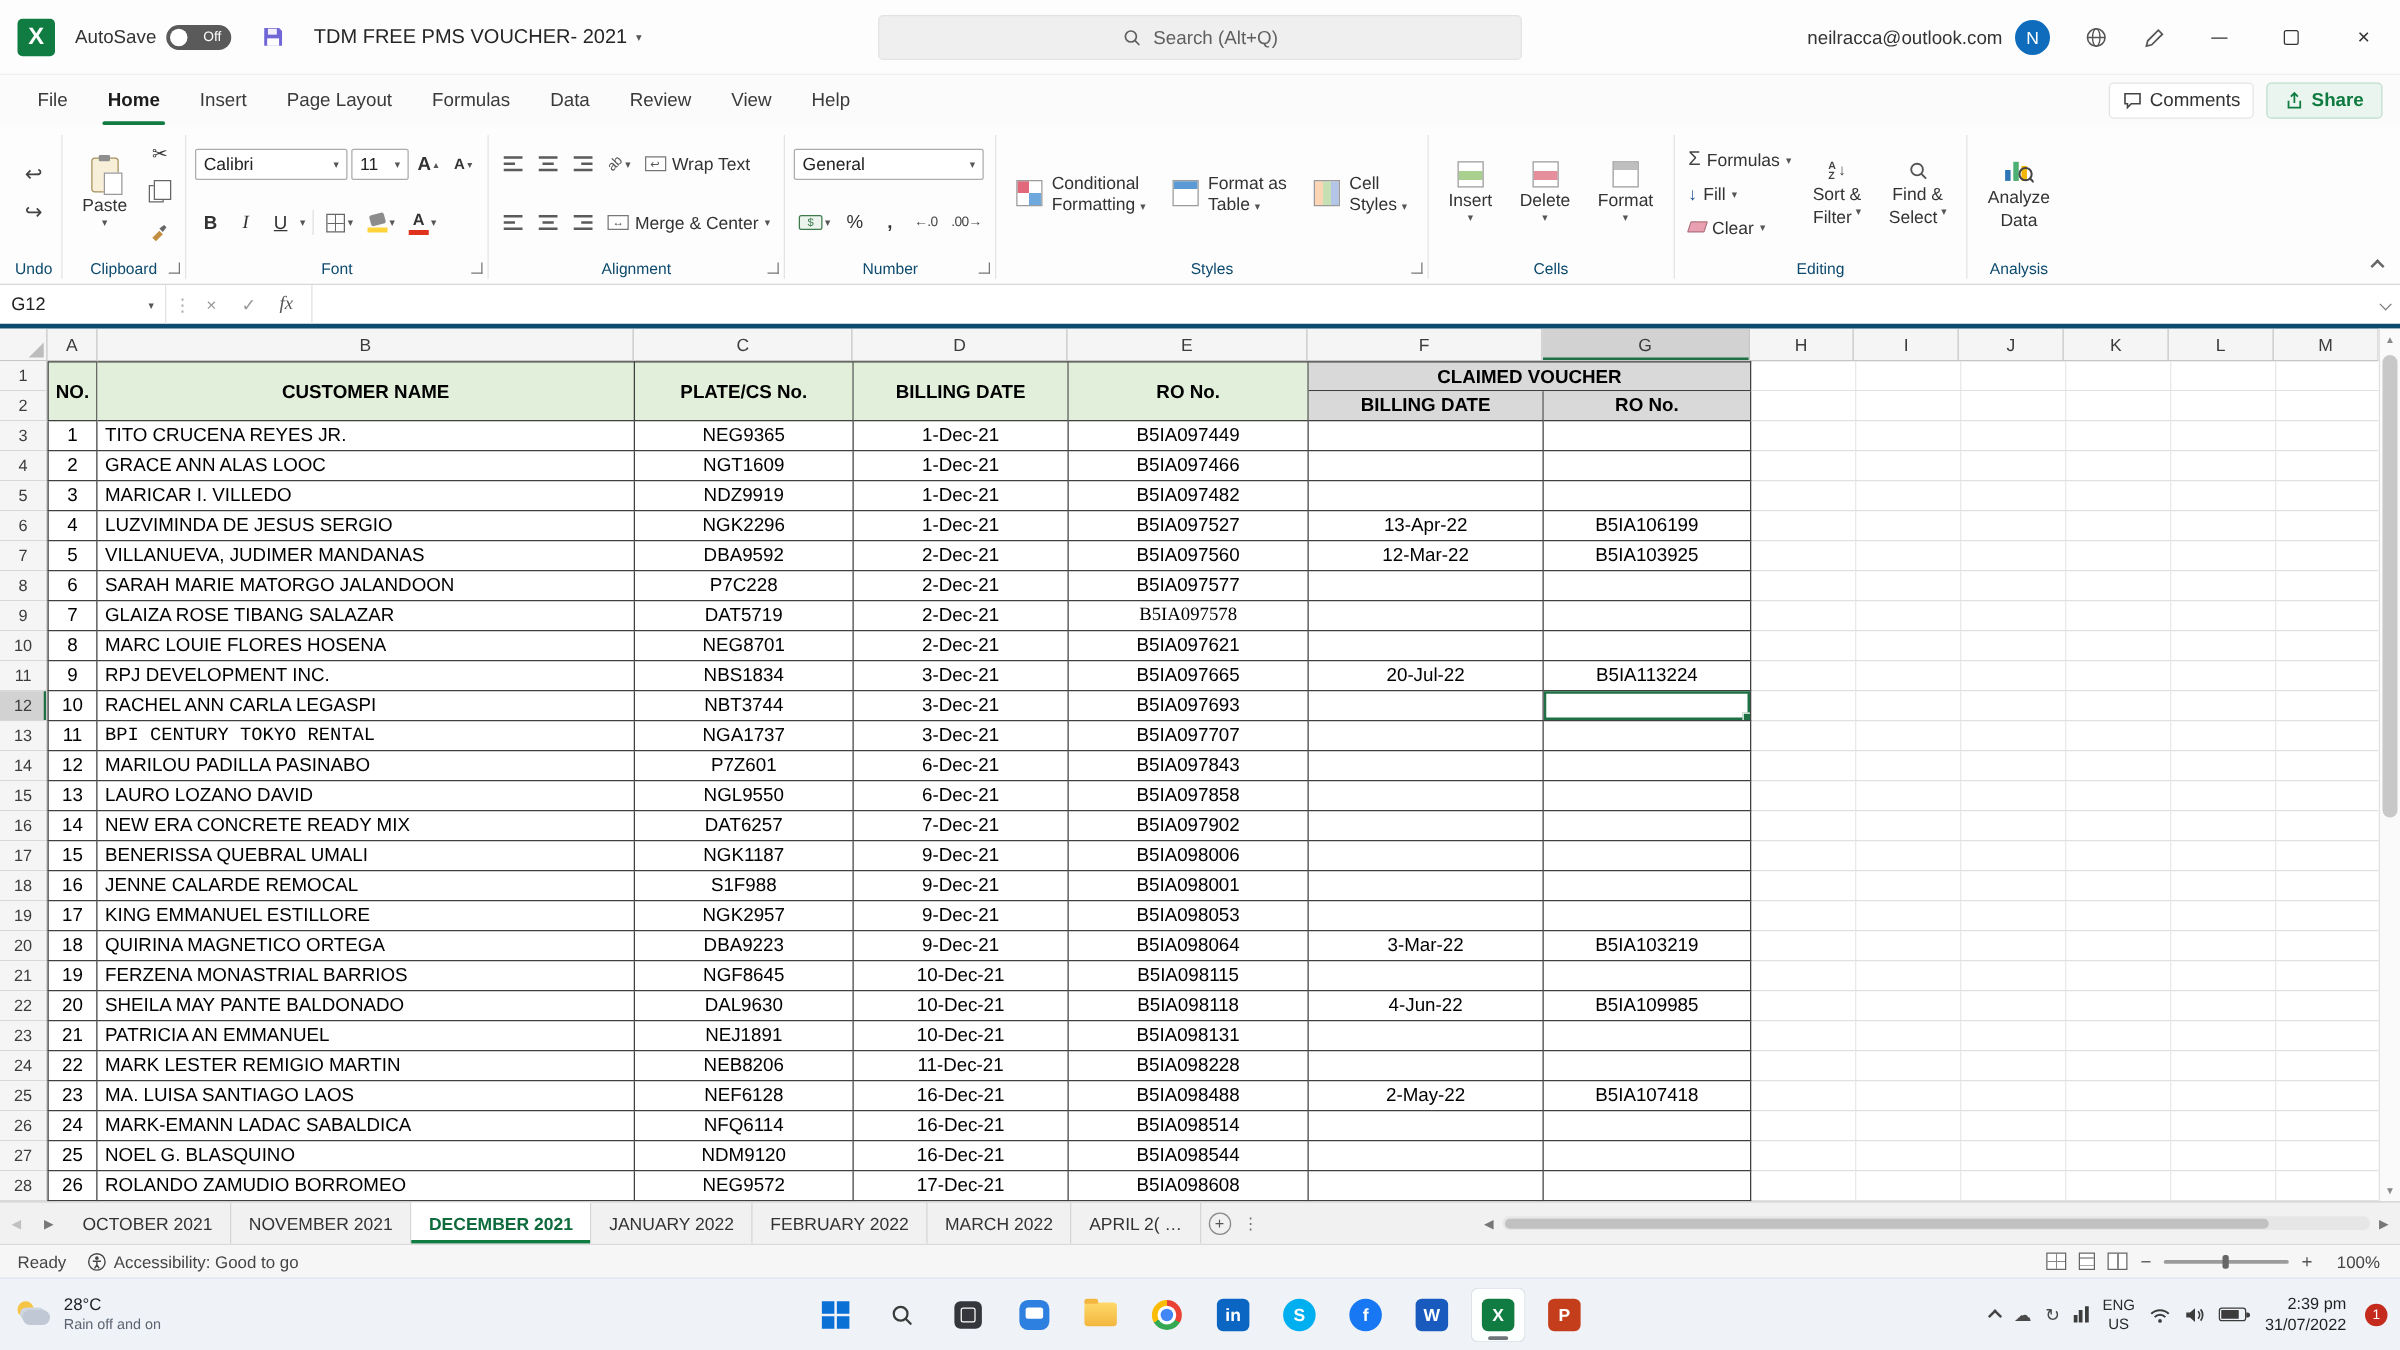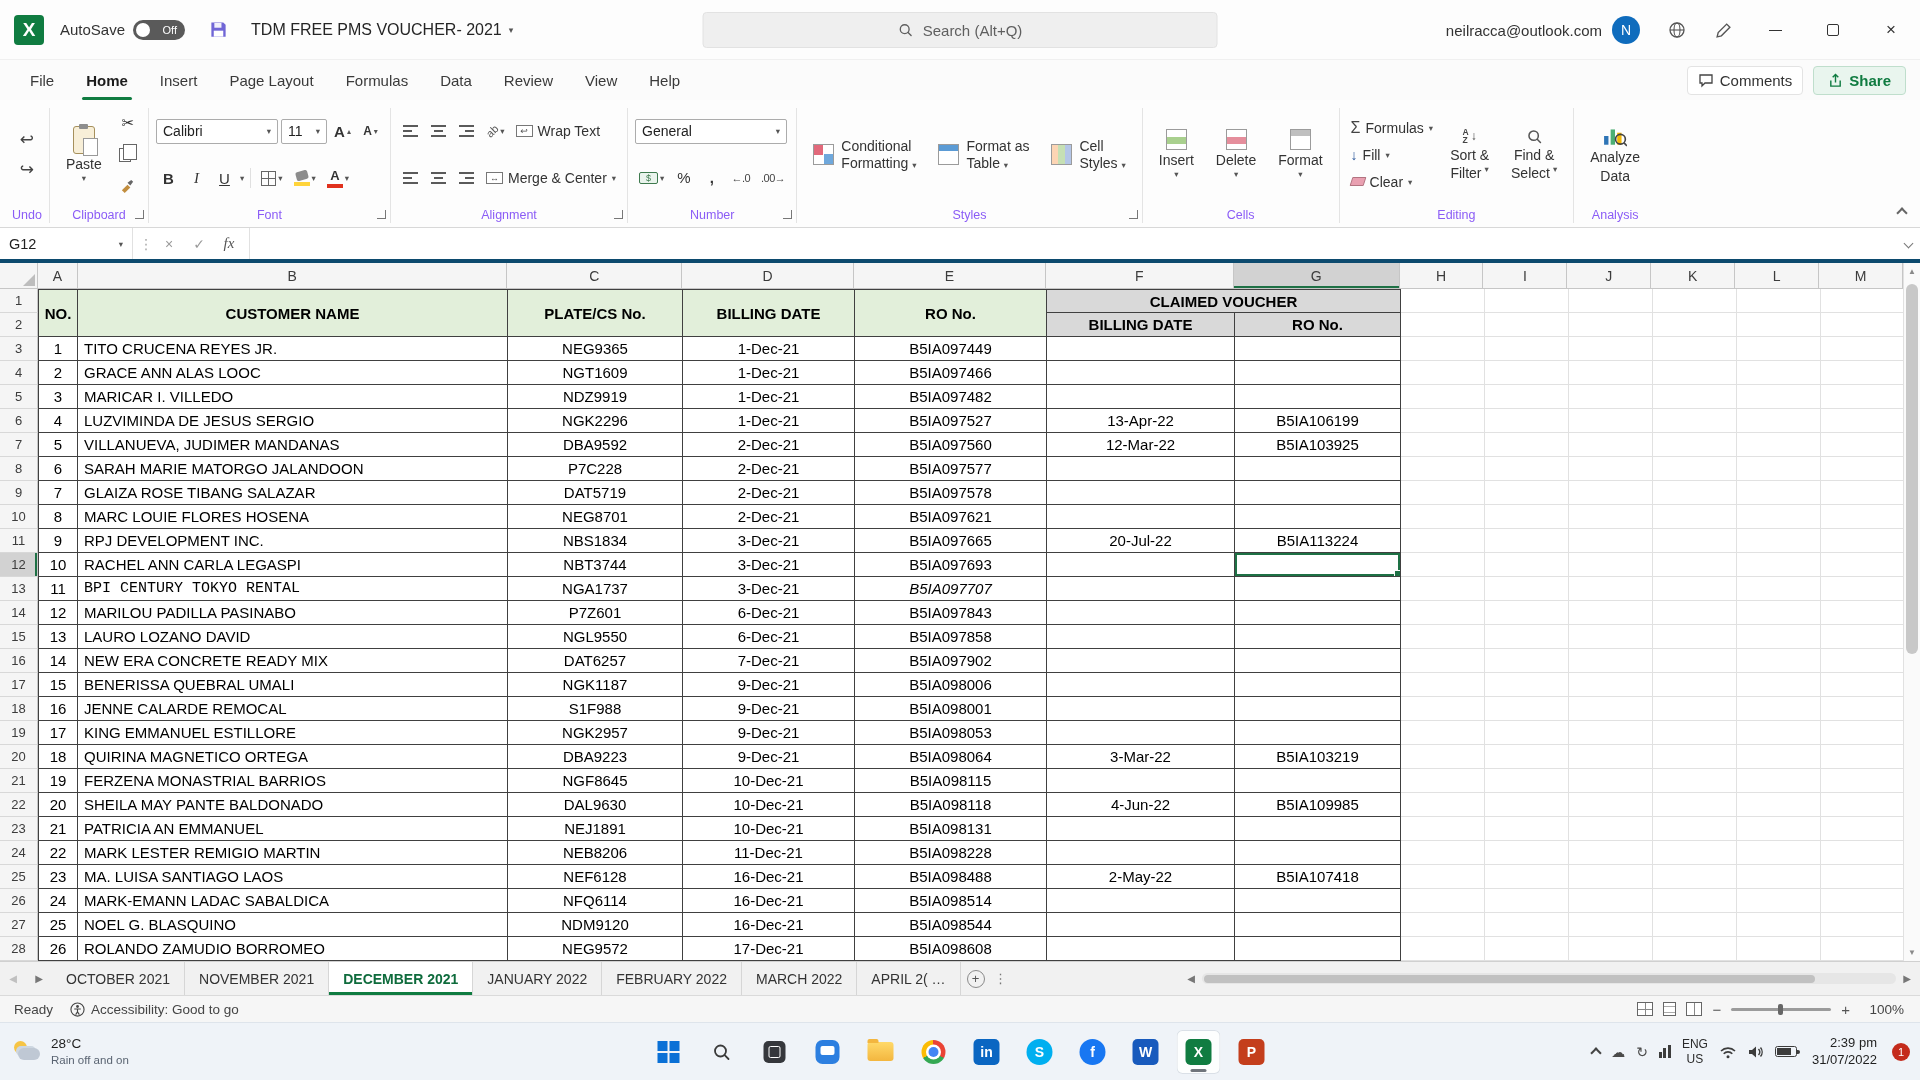--- a/index.html
+++ b/index.html
@@ -35,21 +35,21 @@
   .commentsbtn{display:flex;align-items:center;gap:6px;font-size:15px;color:#333;padding:5px 10px;border-radius:4px;border:1px solid #E3E3E3;background:#fff}
   .sharebtn{display:flex;align-items:center;gap:6px;font-size:15px;color:#0F7B40;padding:5px 14px;border-radius:4px;border:1px solid #BFDECC;background:#E9F5EE;font-weight:bold}
 
   
   .ribbon{height:128px;background:#FDFDFD;border-bottom:1px solid #D8D8D8;display:flex;align-items:stretch;padding:4px 6px 0 6px;position:relative}
   .rgroup{display:flex;flex-direction:column;padding:2px 6px 0 6px;position:relative}
   .gdiv{width:1px;background:#E4E4E4;margin:4px 1px}
   .rgc{flex:1;display:flex;align-items:center;gap:4px}
   .rgc.col{flex-direction:column;align-items:flex-start;justify-content:center;gap:21px}
   .rgc.ccol{flex-direction:column;align-items:center;justify-content:center;gap:4px}
-  .rglabel{height:24px;display:flex;align-items:center;justify-content:center;font-size:12.5px;color:#8b5cf6}
+  .rglabel{height:24px;display:flex;align-items:center;justify-content:center;font-size:12.5px;color:#0c4a6e}
   .launcher{position:absolute;right:3px;bottom:8px;width:9px;height:9px;border-right:1.6px solid #777;border-bottom:1.6px solid #777}
   .rrow{display:flex;align-items:center;gap:3px}
   .ibtn{height:26px;min-width:25px;padding:0 4px;display:flex;align-items:center;justify-content:center;gap:2px;border-radius:3px;font-size:15px;color:#333}
   .ibtn.bold{font-weight:bold}.ibtn.ital{font-style:italic;font-family:"Liberation Serif",serif}.ibtn.und{text-decoration:underline}
   .dd{font-size:8.5px;color:#555}
   .combo{height:25px;border:1px solid #ACACAC;background:#fff;border-radius:2px;display:flex;align-items:center;justify-content:space-between;padding:0 6px;font-size:14px;color:#222;gap:6px}
   .w120{width:122px}.w44{width:46px}.w150{width:152px}
   .fsz{font-size:15px;font-weight:bold}.fsz.sm{font-size:12px}
   .tiny{font-size:8px;color:#555}
   .stack{display:flex;flex-direction:column;align-items:center}
@@ -716,21 +716,21 @@
             <div class="cell c" style="width: 188px;"></div>
             <div class="cell c" style="width: 166px;"></div>
             <div class="emptycols"></div>
           </div>
           <div class="grow">
             <div class="rowh">9</div>
             <div class="cell c first" style="width: 40px;">7</div>
             <div class="cell l" style="width: 430px;">GLAIZA ROSE TIBANG SALAZAR</div>
             <div class="cell c" style="width: 175px;">DAT5719</div>
             <div class="cell c" style="width: 172px;">2-Dec-21</div>
-            <div class="cell c" style="width: 192px;">B5IA097578</div>
+            <div class="cell c" style="width: 192px; font-family: Liberation Serif, serif;">B5IA097578</div>
             <div class="cell c" style="width: 188px;"></div>
             <div class="cell c" style="width: 166px;"></div>
             <div class="emptycols"></div>
           </div>
           <div class="grow">
             <div class="rowh">10</div>
             <div class="cell c first" style="width: 40px;">8</div>
             <div class="cell l" style="width: 430px;">MARC LOUIE FLORES HOSENA</div>
             <div class="cell c" style="width: 175px;">NEG8701</div>
             <div class="cell c" style="width: 172px;">2-Dec-21</div>
@@ -760,21 +760,21 @@
             <div class="cell c" style="width: 188px;"></div>
             <div class="cell c selcell" style="width: 166px;"></div>
             <div class="emptycols"></div>
           </div>
           <div class="grow">
             <div class="rowh">13</div>
             <div class="cell c first" style="width: 40px;">11</div>
             <div class="cell l" style="width: 430px; font-family: Liberation Mono, monospace;">BPI CENTURY TOKYO RENTAL</div>
             <div class="cell c" style="width: 175px;">NGA1737</div>
             <div class="cell c" style="width: 172px;">3-Dec-21</div>
-            <div class="cell c" style="width: 192px; font-style: italic;">B5IA097707</div>
+            <div class="cell c" style="width: 192px;">B5IA097707</div>
             <div class="cell c" style="width: 188px;"></div>
             <div class="cell c" style="width: 166px;"></div>
             <div class="emptycols"></div>
           </div>
           <div class="grow">
             <div class="rowh">14</div>
             <div class="cell c first" style="width: 40px;">12</div>
             <div class="cell l" style="width: 430px;">MARILOU PADILLA PASINABO</div>
             <div class="cell c" style="width: 175px;">P7Z601</div>
             <div class="cell c" style="width: 172px;">6-Dec-21</div>

